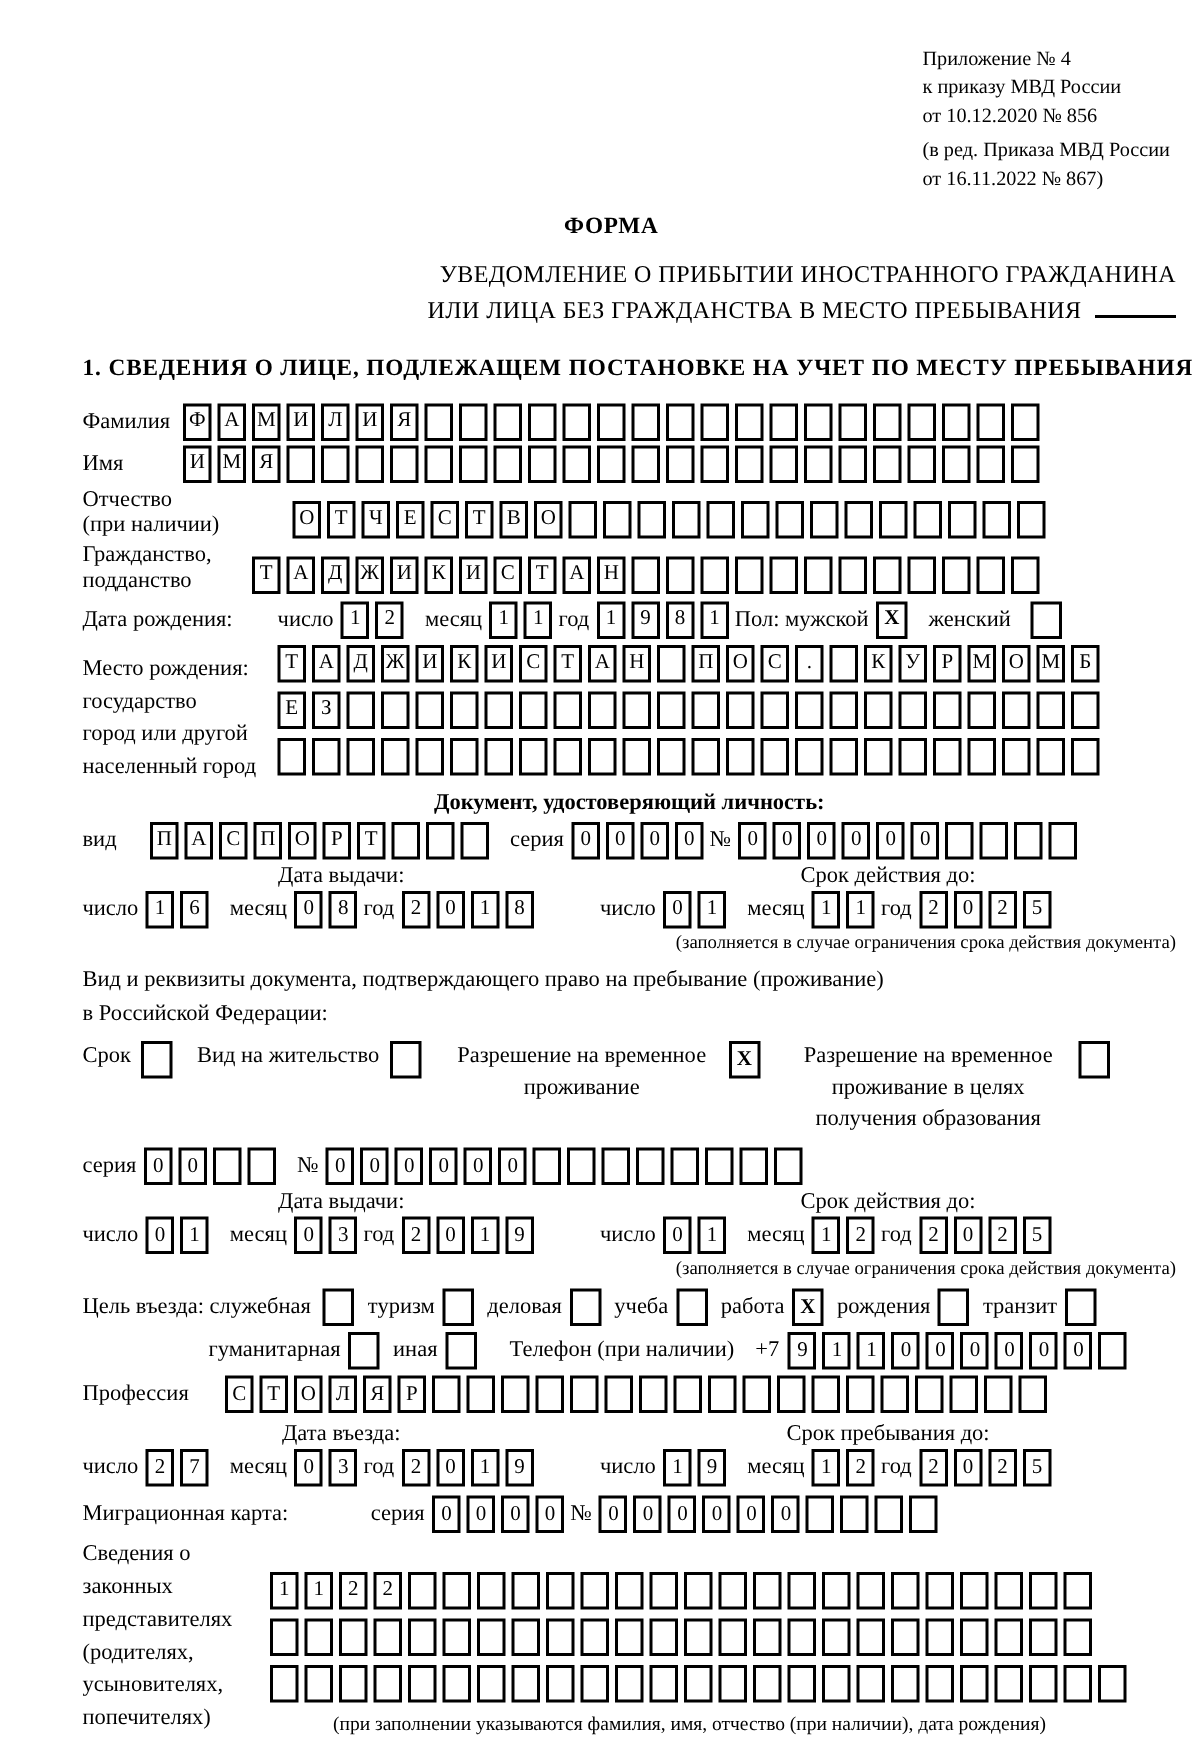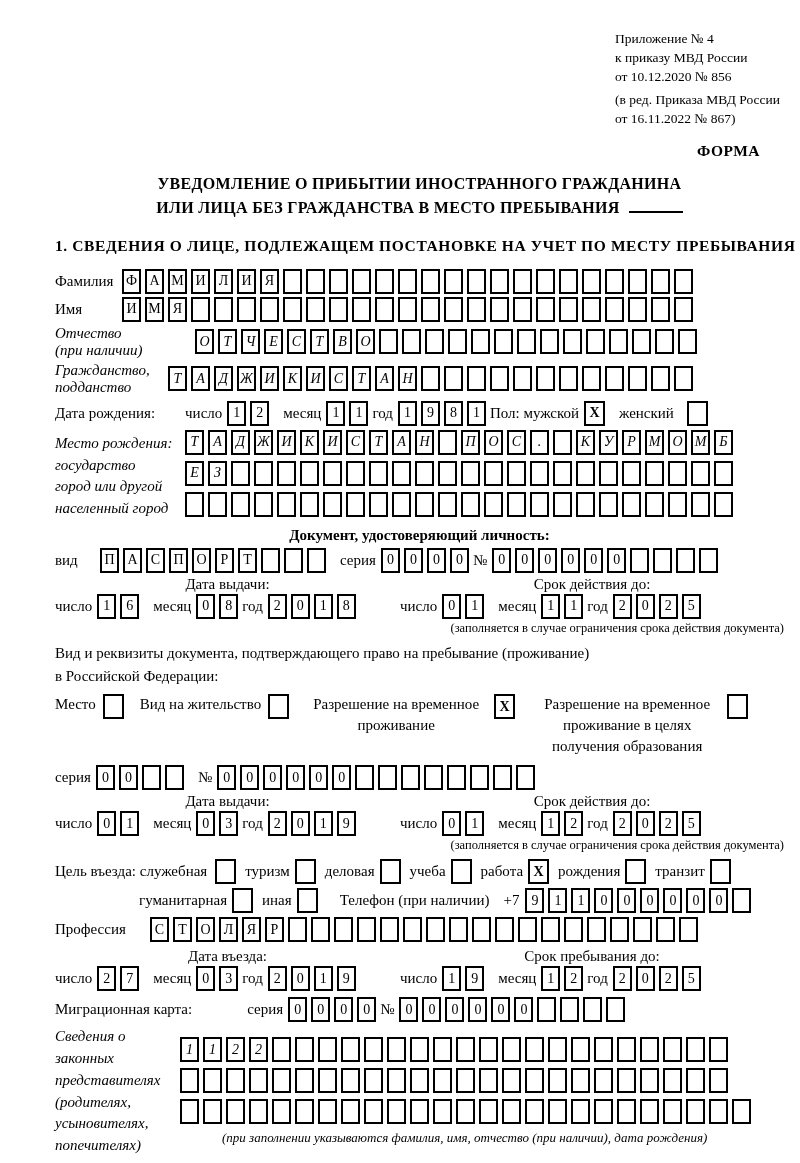--- a/index.html
+++ b/index.html
@@ -3,30 +3,30 @@
 <meta charset="utf-8">
 <style>
   html,body{margin:0;padding:0;background:#fff;}
   body{width:800px;min-height:1163px;color:#000;
        font-family:"Liberation Serif","DejaVu Serif",serif;font-size:15px;}
   .page{box-sizing:border-box;width:800px;min-height:1163px;padding:30px 16px 10px 55px;}
 
   
   .ref{margin-left:560px;font-size:13.5px;line-height:1.4;}
   .ref .amend{margin-top:4px;}
-  .forma{font-weight:bold;text-align:right;padding-right:24px;margin-top:14px;font-size:15.5px;letter-spacing:0.5px;}
-
-  .title{text-align:center;font-weight:bold;font-size:16px;margin-top:12px;line-height:1.45;letter-spacing:0.3px;}
+  .forma{font-weight:bold;text-align:center;padding-right:24px;margin-top:14px;font-size:15.5px;letter-spacing:0.5px;}
+
+  .title{text-align:right;font-weight:normal;font-size:16px;margin-top:12px;line-height:1.45;letter-spacing:0.3px;}
   .tuline{display:inline-block;width:54px;border-bottom:2px solid #000;margin-left:9px;}
 
   .sect{font-weight:bold;font-size:15.5px;letter-spacing:0.6px;margin:18px 0 14px 0;white-space:nowrap;}
 
   
   .frow{display:flex;align-items:center;margin-bottom:3px;white-space:nowrap;}
-  .frow.top{align-items:center;font-style:italic;}
+  .frow.top{align-items:flex-end;}
   .lbl{flex:none;}
   .w67{width:67px;}
   .w140{width:140px;}
   .w113{width:113px;}
   .w130{width:130px;line-height:1.45;}
   .w95{width:95px;}
   .w125{width:125px;line-height:1.45;}
   .boxes{display:flex;flex-wrap:nowrap;}
   .brow{margin-bottom:6px;}
   .cb{display:inline-flex;align-items:center;justify-content:center;flex:none;
@@ -421,21 +421,21 @@
       <div class="note">(заполняется в случае ограничения срока действия документа)</div>
     </div>
   </div>
 
   <div class="intro">
     <div>Вид и реквизиты документа, подтверждающего право на пребывание (проживание)</div>
     <div>в Российской Федерации:</div>
   </div>
 
   <div class="resrow">
-      <span class="optl">Место</span>
+      <span class="optl">Срок</span>
       <span class="cbx"></span>
       <span class="optl">Вид на жительство</span>
       <span class="cbx"></span>
       <span class="optl">Разрешение на временное проживание</span>
       <span class="cbx">X</span>
       <span class="optl">Разрешение на временное проживание в целях получения образования</span>
       <span class="cbx"></span>
     </div>
 
   <div class="frow">

